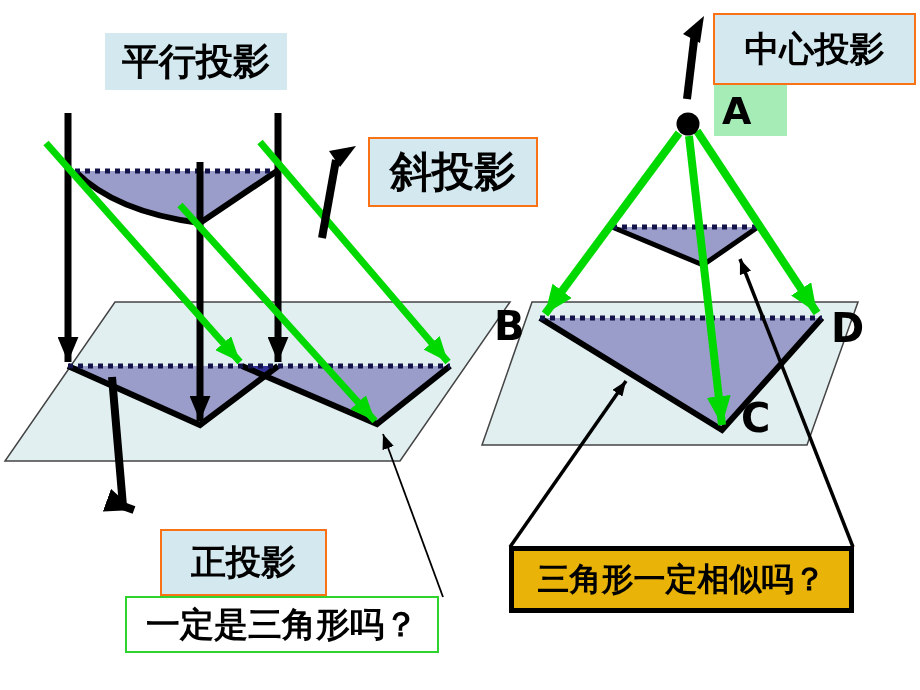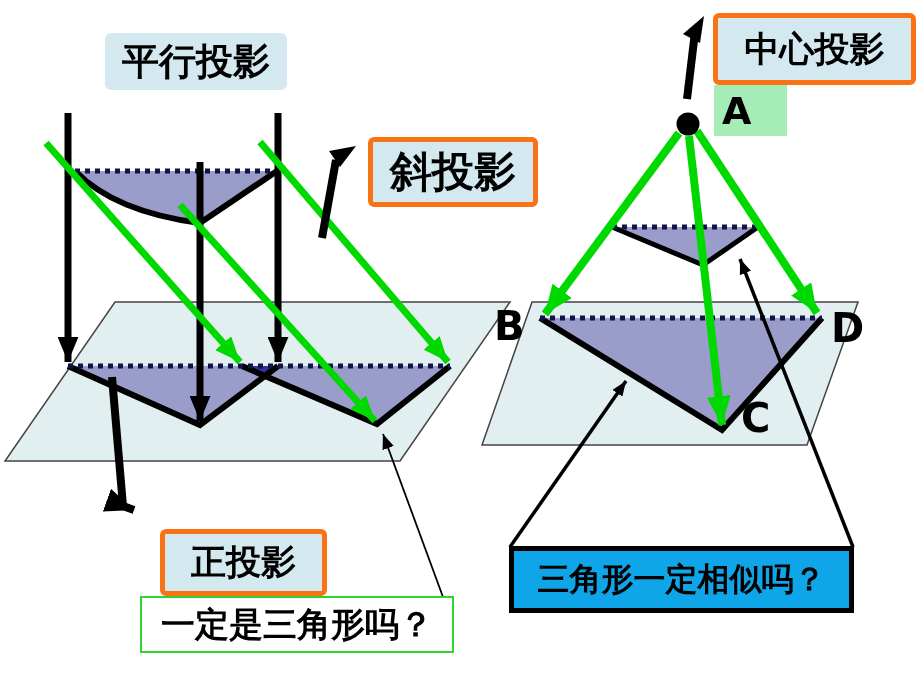--- a/index.html
+++ b/index.html
@@ -5,31 +5,31 @@
   html,body{margin:0;padding:0;background:#fff;}
   .slide{
     position:relative;width:920px;height:690px;background:#ffffff;overflow:hidden;
     font-family:"DejaVu Sans","Liberation Sans",sans-serif;
   }
   .slide svg{position:absolute;left:0;top:0;}
   .lbl{
     position:absolute;display:flex;align-items:center;justify-content:center;
     color:#000;font-weight:bold;box-sizing:border-box;white-space:nowrap;
   }
-  .cyanfill{background:#d4e9ef;border-radius:6px;}
-  .blackbox{border:5px solid #f97316;}
+  .cyanfill{background:#d4e9ef;}
+  .blackbox{border:2px solid #f97316;}
   #label-parallel{left:105px;top:33px;width:182px;height:57px;font-size:37px;}
   #box-center{left:713px;top:13px;width:203px;height:72px;font-size:35px;}
   #box-oblique{left:368px;top:137px;width:170px;height:70px;font-size:42px;}
   #box-ortho{left:160px;top:501px;width:167px;height:67px;font-size:35px;margin-top:28px;}
   #q-green{
-    left:140px;top:596px;width:314px;height:57px;border:2px solid #2ed32e;
+    left:125px;top:596px;width:314px;height:57px;border:2px solid #2ed32e;
     background:#fff;font-size:34px;
   }
-  #q-similar{left:509px;top:546px;width:345px;height:67px;border:5px solid #000;background:#0ea5e9;font-size:32px;}
+  #q-similar{left:509px;top:546px;width:345px;height:67px;border:5px solid #000;background:#eab308;font-size:32px;}
   #point-a-block{
     position:absolute;left:714px;top:85px;width:73px;height:51px;background:#a5ecb6;
     display:flex;align-items:center;justify-content:flex-start;padding-left:8px;box-sizing:border-box;
   }
   .pt{
     position:absolute;color:#000;font-weight:900;font-size:40px;line-height:1;
     font-family:"DejaVu Sans","Liberation Sans",sans-serif;
   }
   #point-a-block .pt{position:static;font-size:38px;}
   #point-b{left:494px;top:306px;}

